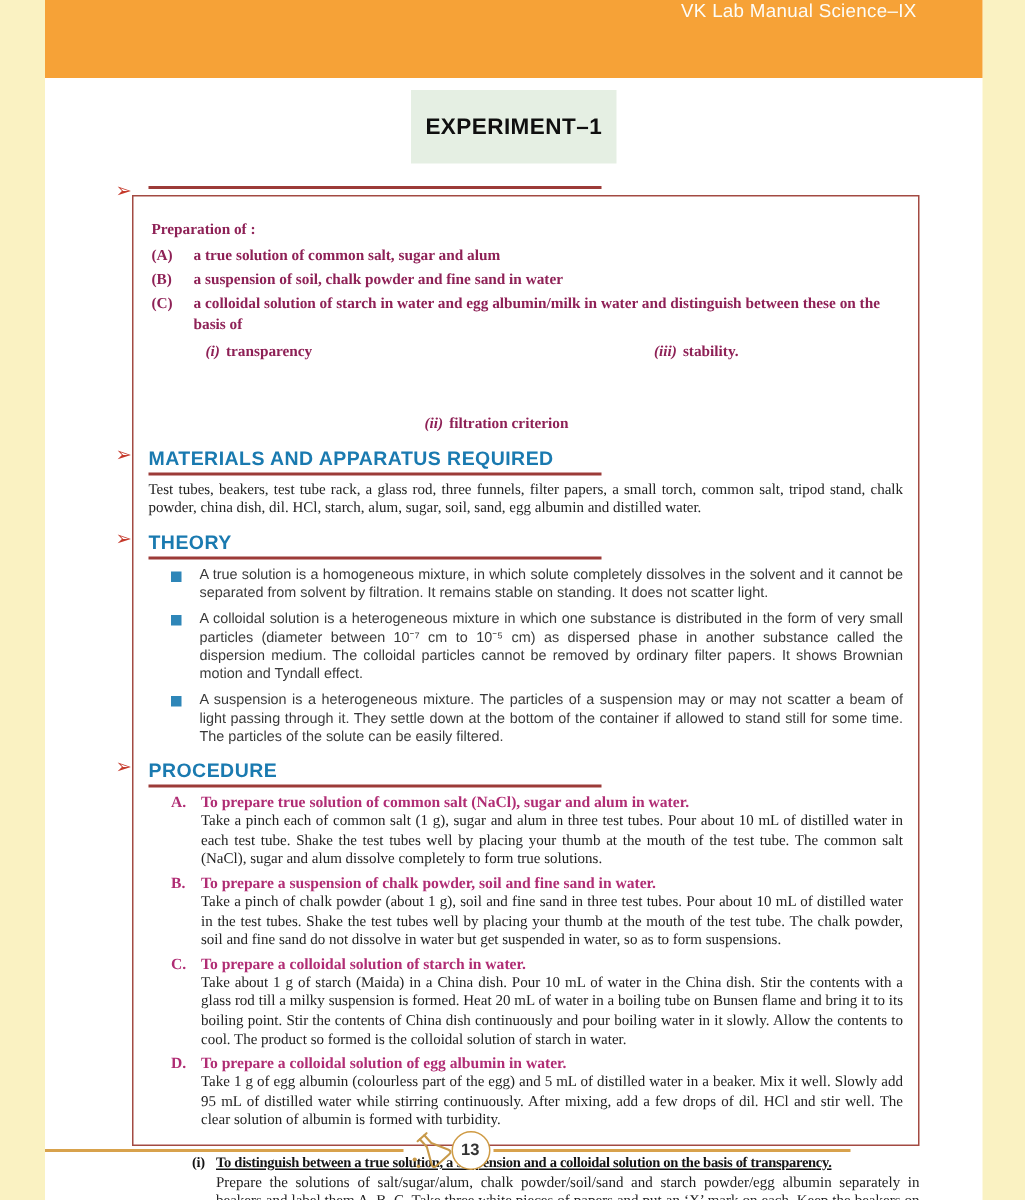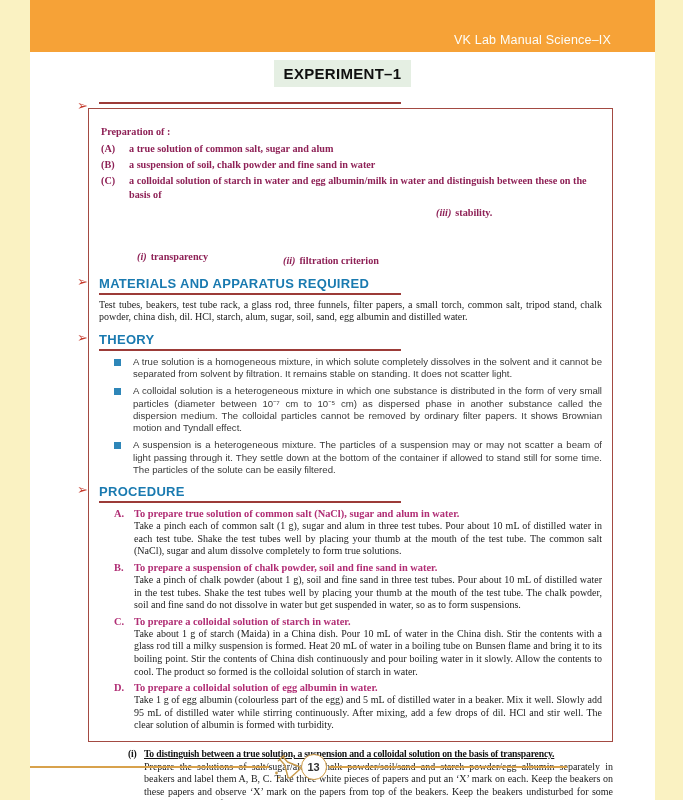--- a/index.html
+++ b/index.html
@@ -7,34 +7,34 @@
     width:683px;height:800px;position:relative;overflow:hidden;
     background:#faf2c2;
     font-family:"Liberation Serif",serif;
     -webkit-font-smoothing:antialiased;
   }
   .page{position:absolute;left:30px;top:0;width:625px;height:800px;background:#ffffff;}
 
   
   .band{
     height:52px;background:#f6a237;
-    display:flex;align-items:flex-end;justify-content:flex-end;
+    display:flex;align-items:flex-start;justify-content:flex-end;
     padding:0 44px 5px 16px;box-sizing:border-box;
   }
   .band-title{
     color:#fdfdf8;font-family:"Liberation Sans",sans-serif;
     font-size:12.5px;letter-spacing:.2px;
   }
 
   
   .exp-title-row{text-align:center;margin-top:8px;}
   .exp-title{
     display:inline-block;background:#e5efe3;color:#0f0f0f;
     font-family:"Liberation Sans",sans-serif;font-weight:bold;
-    font-size:15px;letter-spacing:.3px;padding:5px 10px;
+    font-size:15px;letter-spacing:.3px;padding:16px 10px;
   }
 
   .content{position:relative;margin:0 12px 0 58px;width:525px;}
 
   
   .main-box{
     position:relative;margin-top:21px;box-sizing:border-box;width:525px;
     border:1.5px solid #a34a42;
     padding:12px 10px 6px 10px;
   }
@@ -57,21 +57,21 @@
   .in-box-head{margin:8px 0 4px 0;}
 
   
   .aim-block{color:#8e2156;font-weight:bold;font-size:10.2px;line-height:1.35;}
   .aim-intro{margin:4px 0 3px 2px;}
   .aim-row{display:flex;margin:2.5px 0;}
   .aim-label{width:28px;flex:none;margin-left:2px;}
   .aim-text{flex:1;padding-right:4px;}
   .crit-row{display:flex;margin:4px 0 6px 0;padding-left:38px;}
   .crit-item{white-space:nowrap;}
-  .crit-item.c1{width:146px;margin-top:44px;}
+  .crit-item.c1{width:146px;}
   .crit-item.c2{width:153px;margin-top:48px;}
   .crit-label{font-style:italic;margin-right:4px;}
 
   
   .body-serif{
     font-size:10px;line-height:1.26;color:#222;text-align:justify;
     margin:4px 0 4px 0;
   }
 
   

